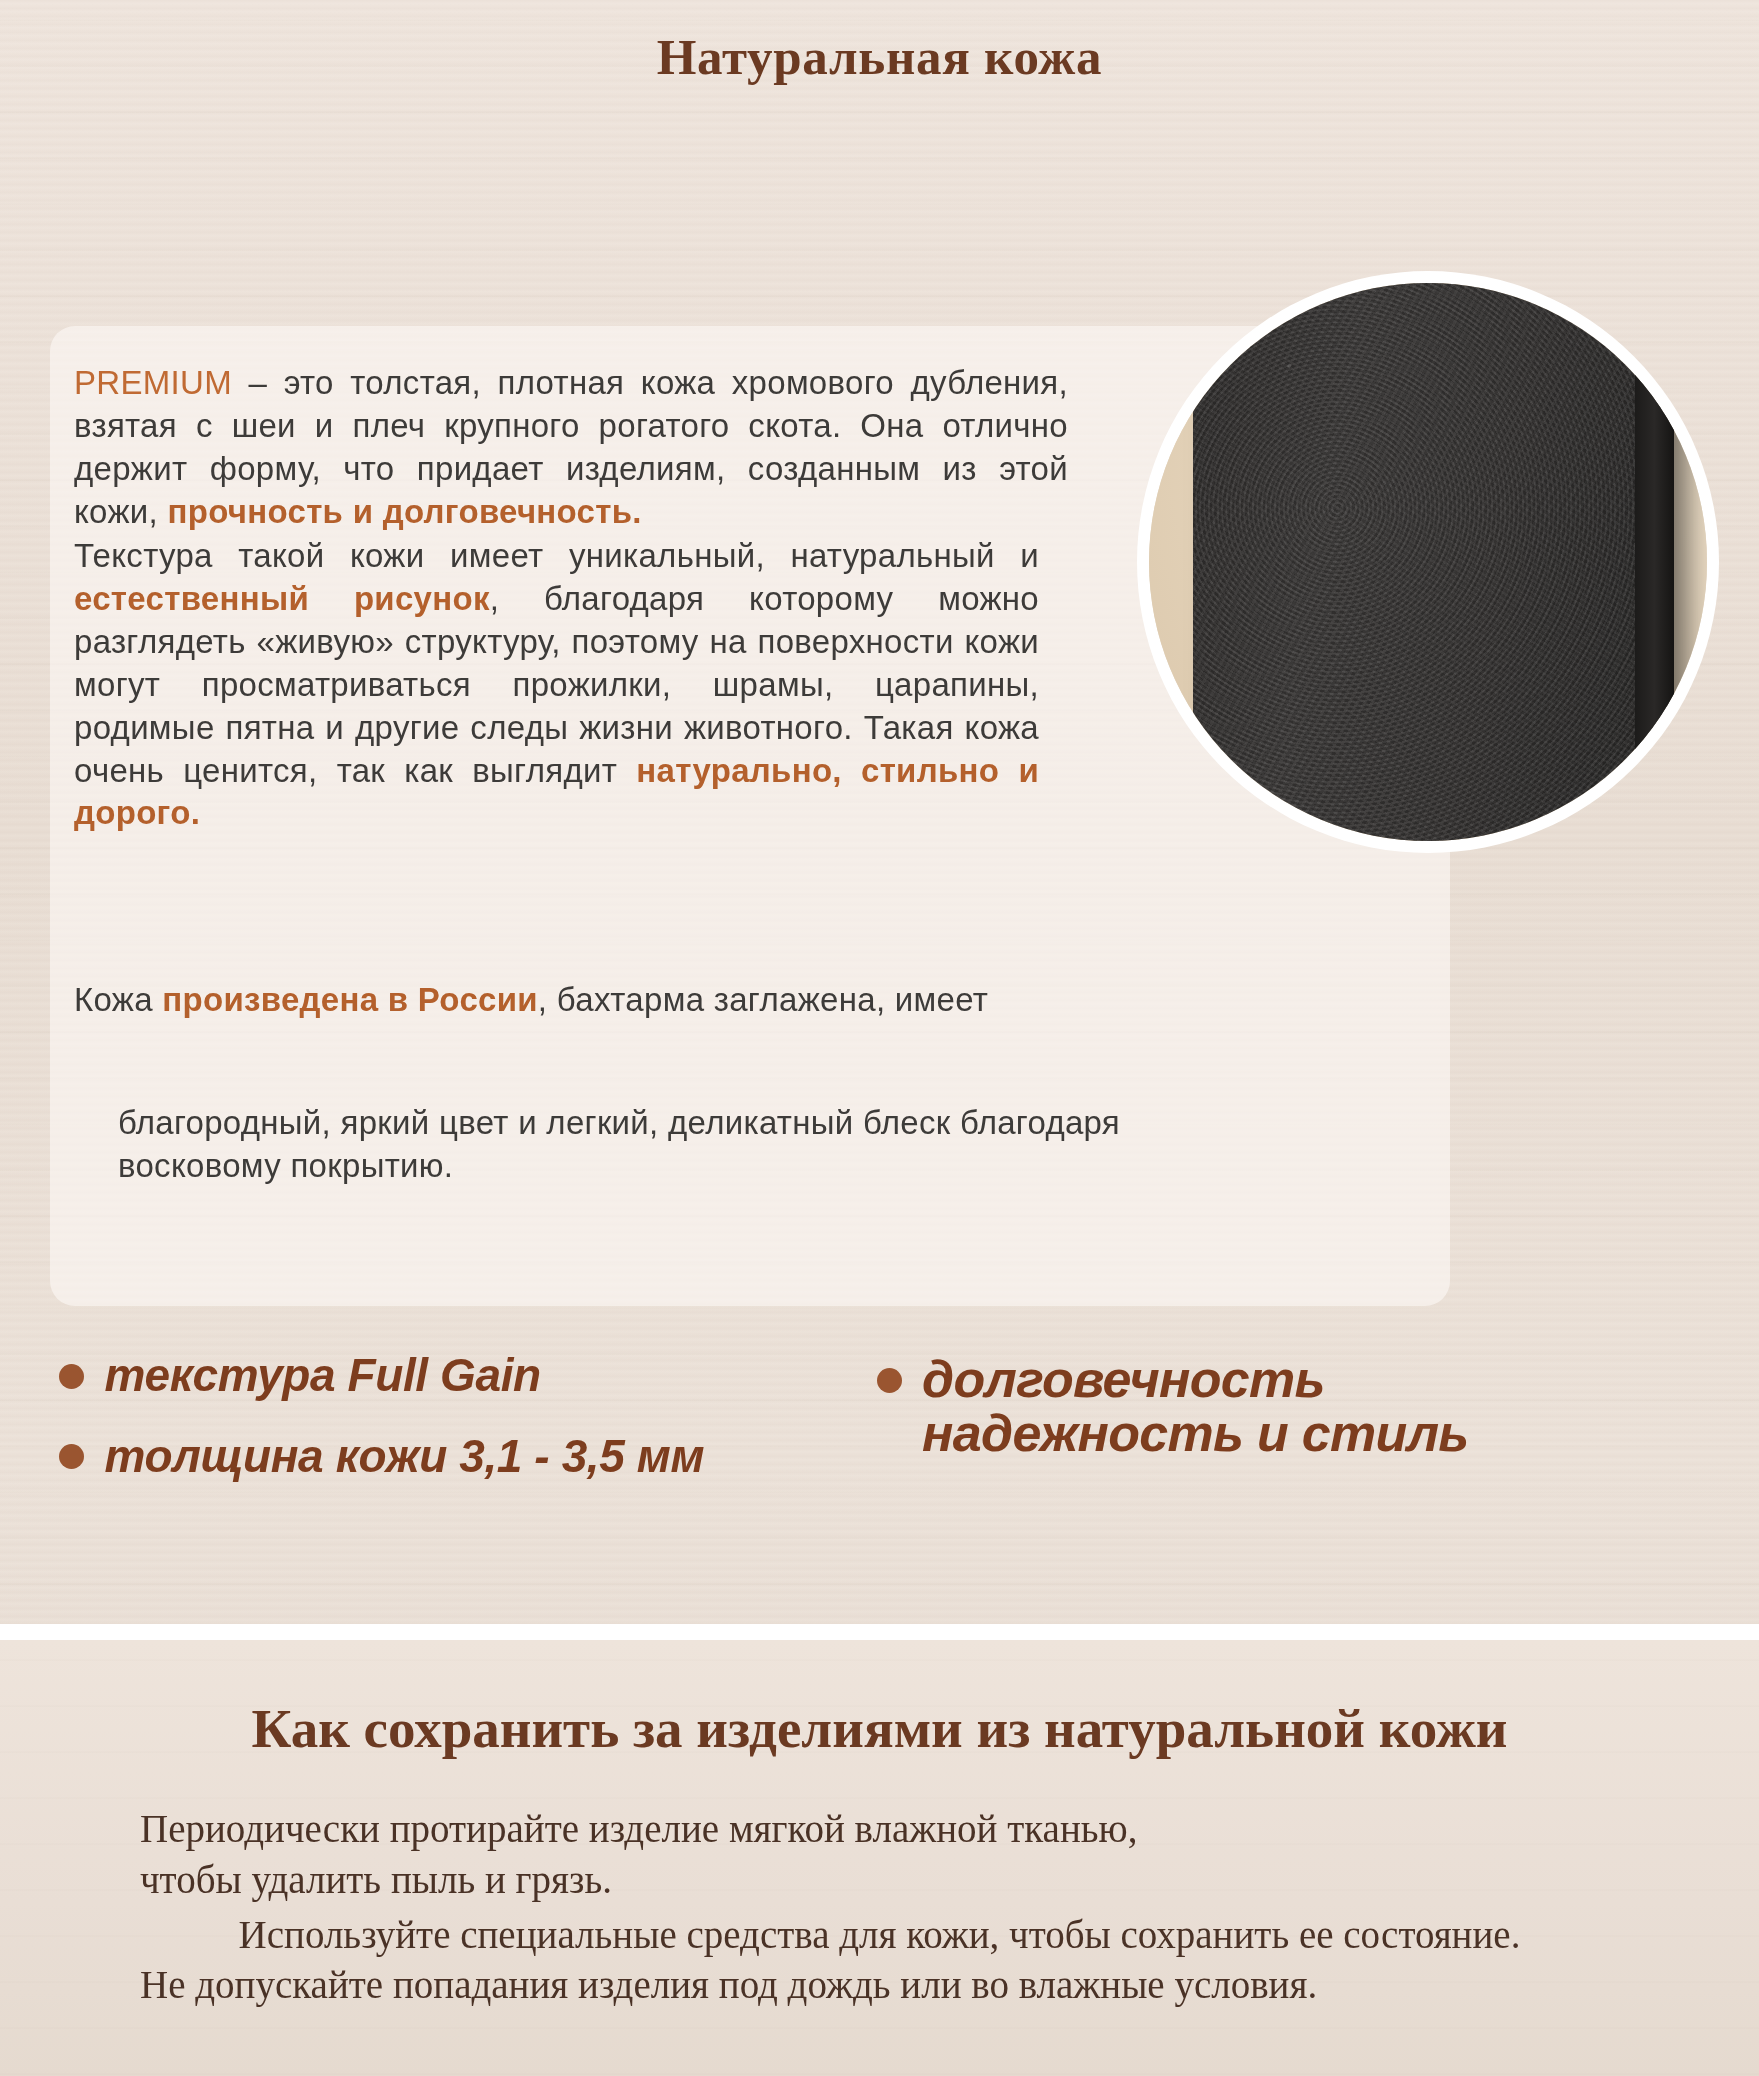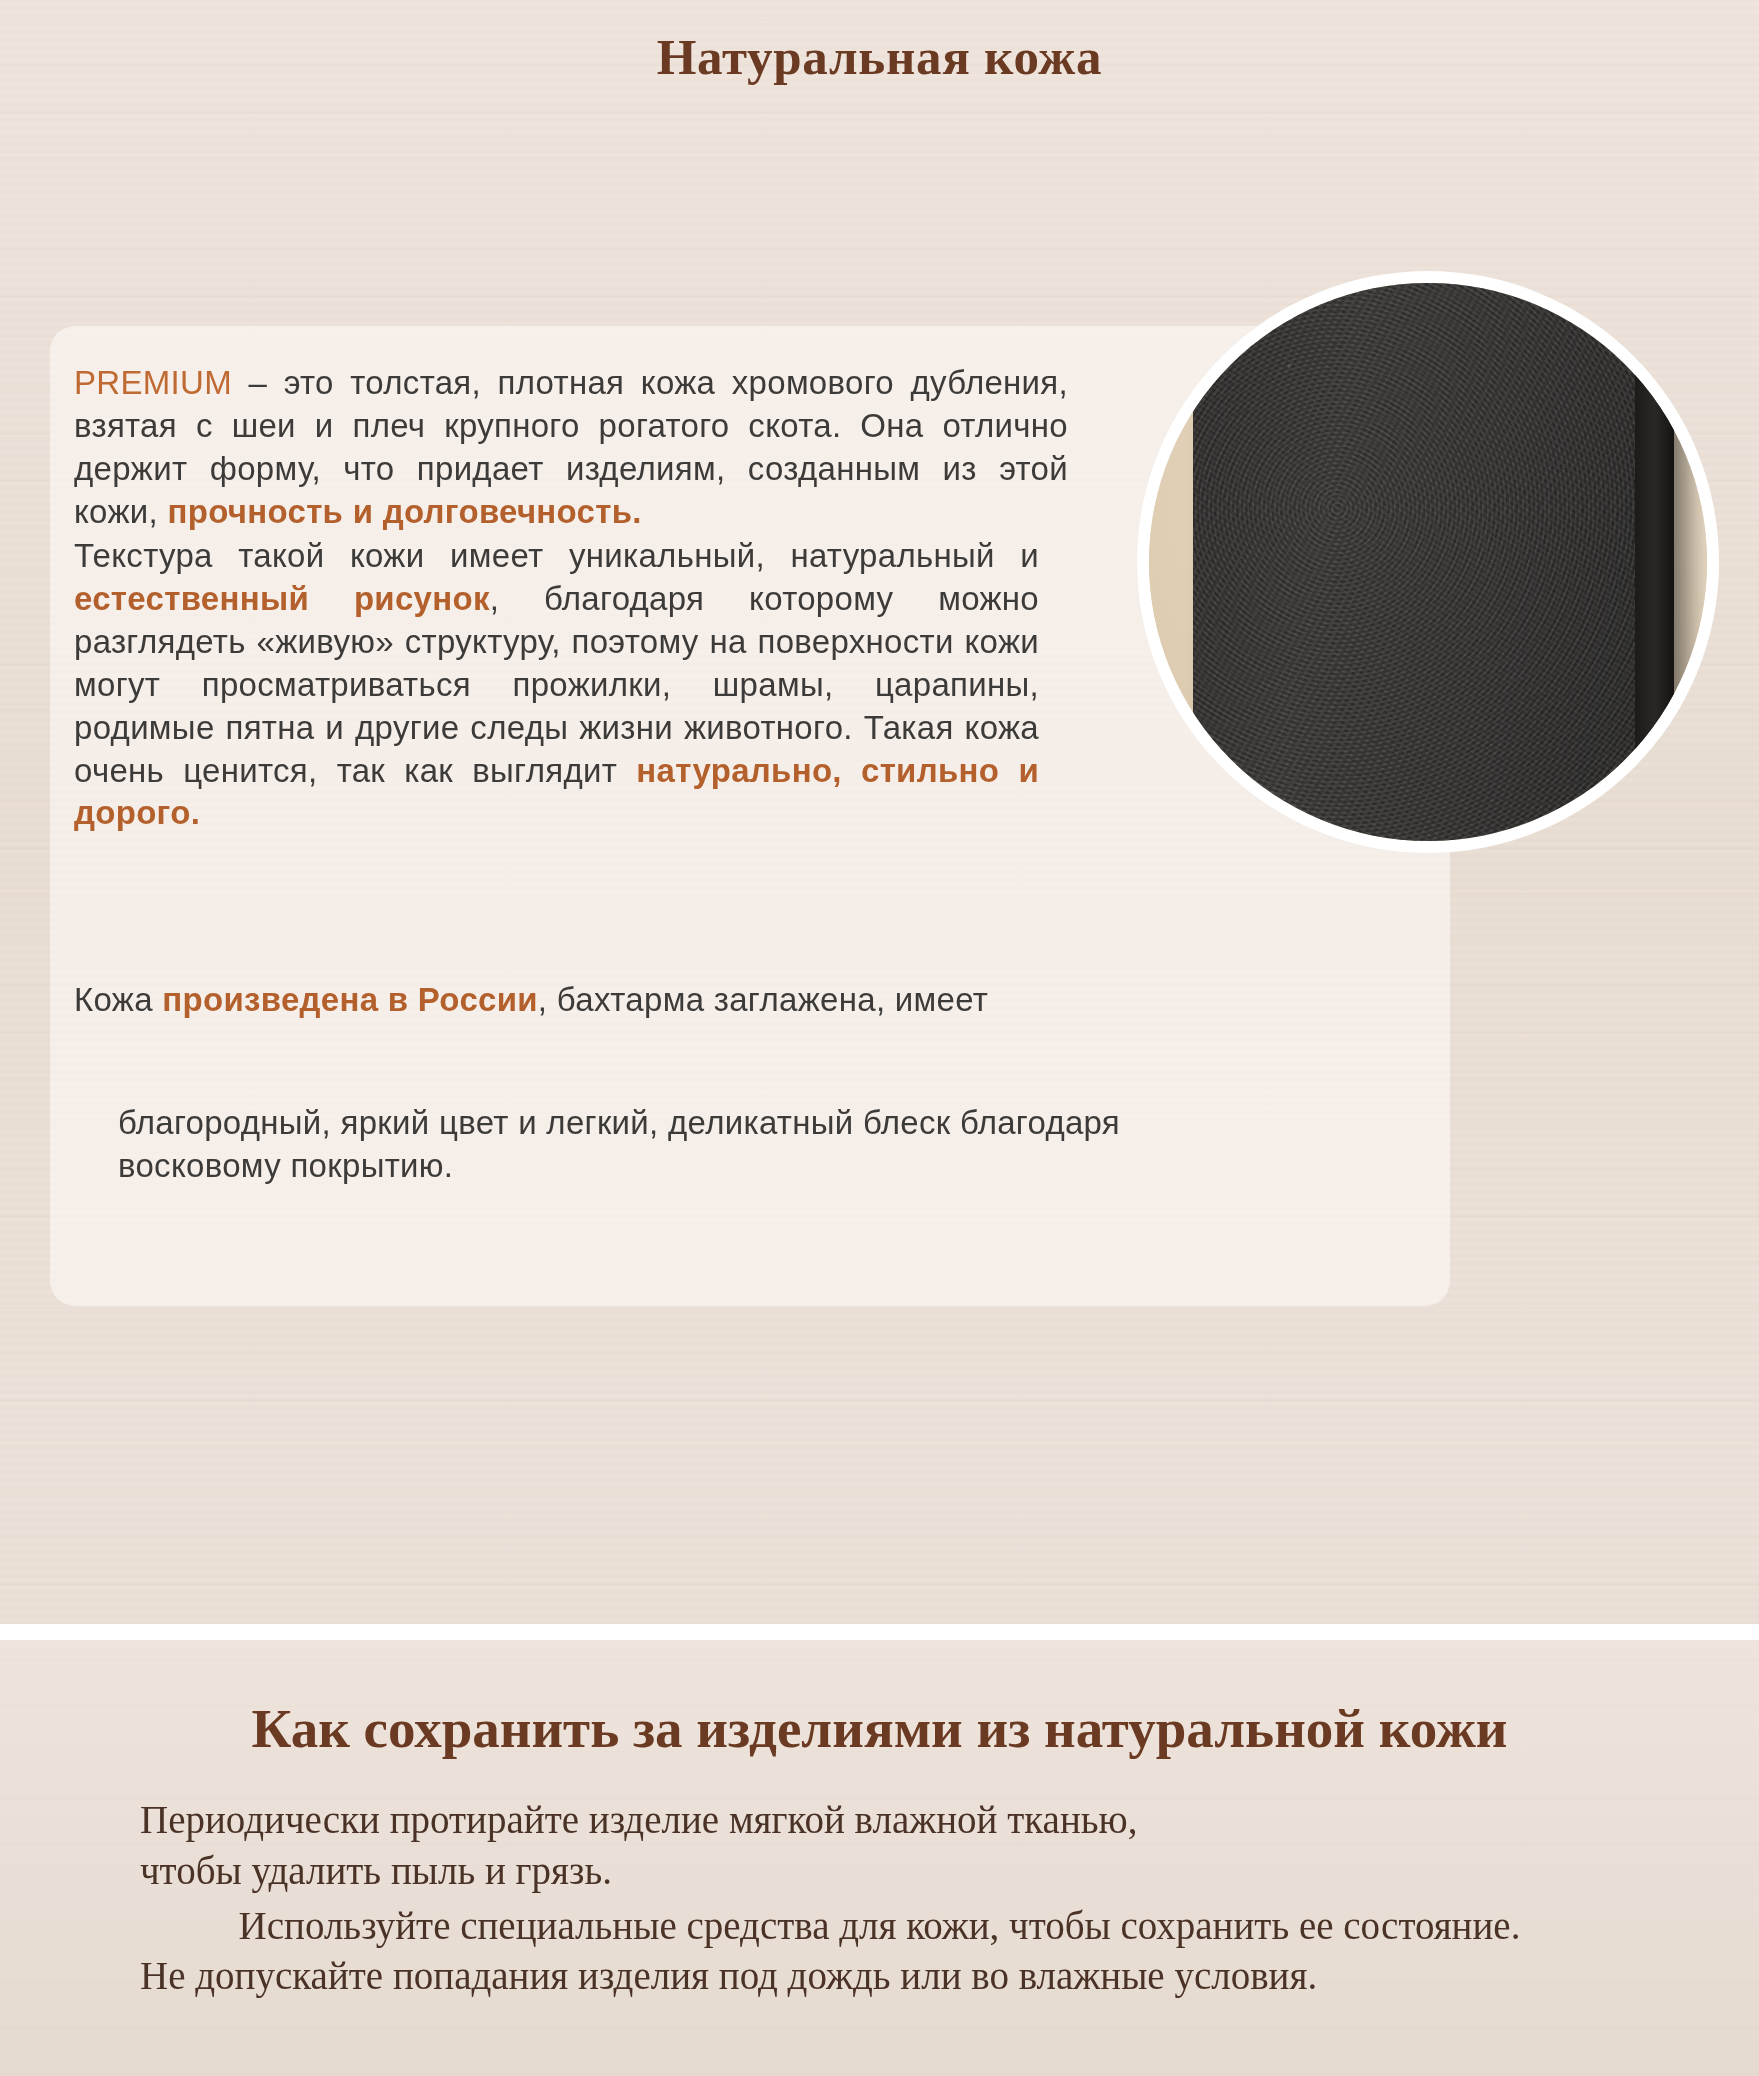--- a/index.html
+++ b/index.html
@@ -223,21 +223,21 @@
   .care-title {
     text-align: center;
     font-family: "Liberation Serif", serif;
     font-weight: bold;
     font-size: 55px;
     color: #6b3a22;
     padding-top: 57px;
     letter-spacing: 0px;
   }
   .care-lines {
-    margin-top: 35px;
+    margin-top: 44px;
     font-family: "Liberation Serif", serif;
     font-size: 39px;
     color: #4a3226;
     line-height: 1.30;
   }
   .care-line { padding: 0 140px; }
   .care-l1 { text-align: left; }
   .care-l2 { text-align: left; padding-right: 147px; }
   .care-l3 { text-align: center; margin-top: 4.4px; }
   .care-l4 { text-align: left; }
@@ -269,20 +269,39 @@
 
     <div class="photo-frame">
       <div class="photo-inner">
         <div class="photo-bg-warm"></div>
         <div class="leather-photo">
           <div class="leather-edge"></div>
         </div>
       </div>
     </div>
 
+    <div class="bullets">
+      <div class="bullet-col-left">
+        <div class="bullet-row">
+          <span class="dot"></span>
+          <span class="bullet-text">текстура Full Gain</span>
+        </div>
+        <div class="bullet-row">
+          <span class="dot"></span>
+          <span class="bullet-text">толщина кожи 3,1 - 3,5 мм</span>
+        </div>
+      </div>
+      <div class="bullet-col-right bullet-right-wrap">
+        <span class="dot"></span>
+        <span class="bullet-right-lines">
+          <span>долговечность</span><br>
+          <span>надежность и стиль</span>
+        </span>
+      </div>
+    </div>
 
   </div>
 
   <div class="divider"></div>
 
   <div class="bottom-section">
     <div class="care-title">Как сохранить за изделиями из натуральной кожи</div>
     <div class="care-lines">
       <div class="care-line care-l1">Периодически протирайте изделие мягкой влажной тканью,</div>
       <div class="care-line care-l2">чтобы удалить пыль и грязь.</div>

